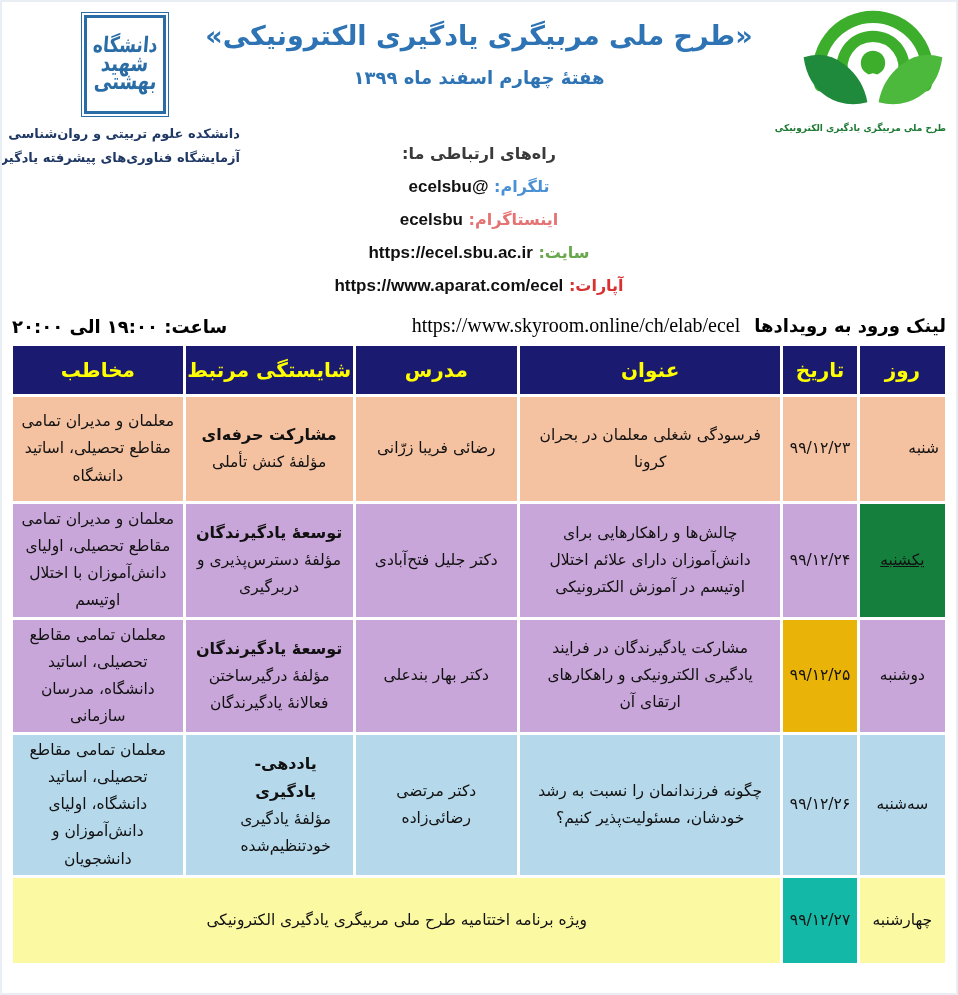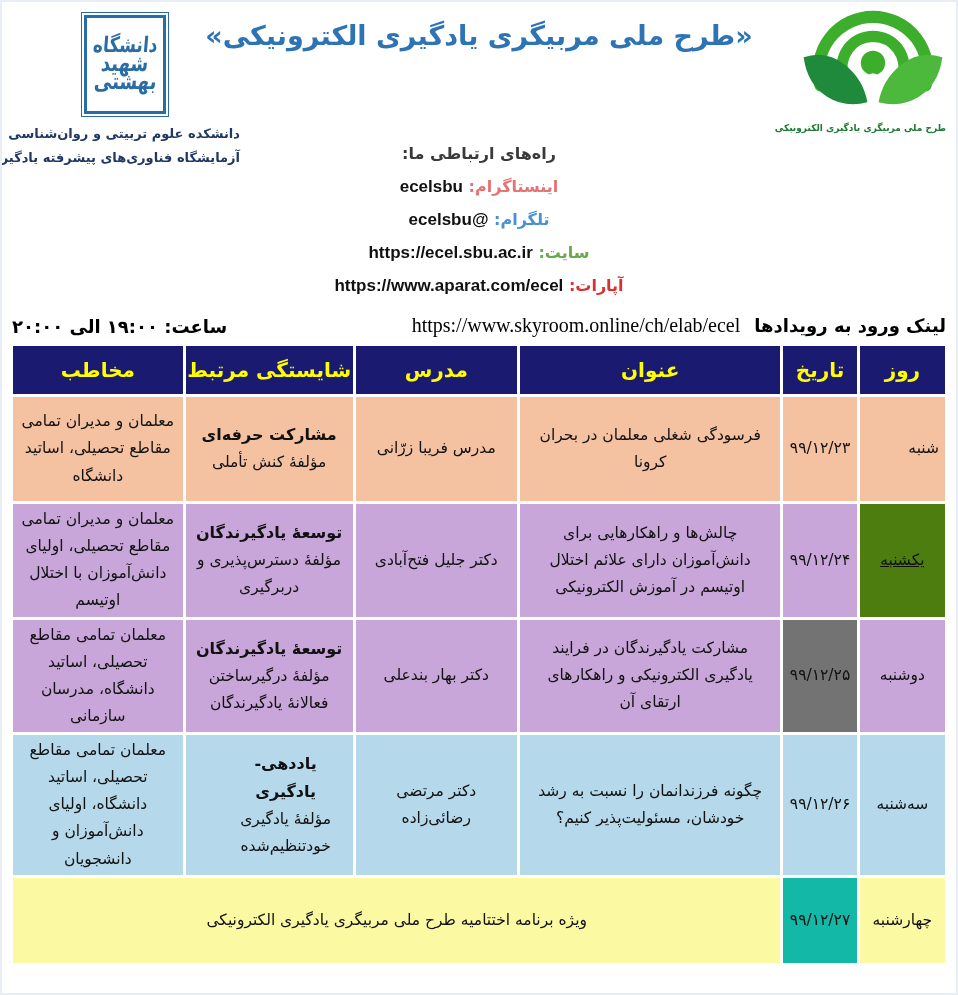--- a/index.html
+++ b/index.html
@@ -79,45 +79,46 @@
       <span class="l3">بهشتی</span>
     </div>
     <div class="uni-lines">
       <div>دانشکده علوم تربیتی و روان‌شناسی</div>
       <div>آزمایشگاه فناوری‌های پیشرفته یادگیری</div>
     </div>
   </div>
 
   <div class="title-block">
     <div class="main-title">«طرح ملی مربیگری یادگیری الکترونیکی»</div>
+    <div class="sub-title">هفتۀ چهارم اسفند ماه ۱۳۹۹</div>
   </div>
 
   <div class="prog-block">
     <svg width="150" height="118" viewBox="0 0 160 124">
       <path d="M 24 88 A 58 58 0 1 1 136 88" fill="none" stroke="#3dae2b" stroke-width="13" stroke-linecap="round"></path>
       <path d="M 49 80 A 33 33 0 1 1 111 80" fill="none" stroke="#3dae2b" stroke-width="12" stroke-linecap="round"></path>
       <circle cx="80" cy="64" r="13" fill="#3dae2b"></circle>
       <path d="M6 58 Q30 50 50 66 Q70 82 74 106 Q50 112 31 100 Q10 87 6 58 Z" fill="#1f8a3b"></path>
       <path d="M154 58 Q130 50 110 66 Q90 82 86 106 Q110 112 129 100 Q150 87 154 58 Z" fill="#4cb83c"></path>
       <path d="M74 78 Q80 72 86 78 L84 108 Q80 112 76 108 Z" fill="#ffffff"></path>
     </svg>
     <div class="prog-caption">طرح ملی مربیگری یادگیری الکترونیکی</div>
   </div>
 </div>
 
 <div class="contact">
   <div class="contact-heading">راه‌های ارتباطی ما:</div>
 
   <div class="contact-line">
+    <span class="clabel" style="color: rgb(74, 144, 213);">تلگرام:</span>
+    <span class="cvalue">@ecelsbu</span>
+  </div>
+  <div class="contact-line">
     <span class="clabel" style="color: rgb(229, 115, 115);">اینستاگرام:</span>
     <span class="cvalue">ecelsbu</span>
-  </div>
-  <div class="contact-line">
-    <span class="clabel" style="color: rgb(74, 144, 213);">تلگرام:</span>
-    <span class="cvalue">@ecelsbu</span>
   </div>
   <div class="contact-line">
     <span class="clabel" style="color: rgb(106, 168, 79);">سایت:</span>
     <span class="cvalue">https://ecel.sbu.ac.ir</span>
   </div>
   <div class="contact-line">
     <span class="clabel" style="color: rgb(217, 48, 48);">آپارات:</span>
     <span class="cvalue">https://www.aparat.com/ecel</span>
   </div>
 </div>
@@ -147,41 +148,41 @@
       <th>مدرس</th>
       <th>شایستگی مرتبط</th>
       <th>مخاطب</th>
     </tr>
   </thead>
   <tbody>
     <tr style="height:104px;">
       <td class="day-cell" style="background-color: rgb(245, 194, 161); text-align: right;">شنبه</td>
       <td class="date-cell" style="background-color: rgb(245, 194, 161);">۹۹/۱۲/۲۳</td>
       <td style="background-color: rgb(245, 194, 161);">فرسودگی شغلی معلمان در بحران کرونا</td>
-      <td style="background-color: rgb(245, 194, 161);">مدرس فریبا زرّانی</td>
+      <td style="background-color: rgb(245, 194, 161);">رضائی فریبا زرّانی</td>
       <td style="background-color: rgb(245, 194, 161);">
         <span class="comp-main">مشارکت حرفه‌ای</span>
         <span class="comp-sub">مؤلفۀ کنش تأملی</span>
       </td>
       <td style="background-color: rgb(245, 194, 161);">معلمان و مدیران تمامی مقاطع تحصیلی، اساتید دانشگاه</td>
     </tr>
     <tr style="height:108px;">
-      <td class="day-cell" style="background-color: #4d7c0f; text-decoration: underline;">یکشنبه</td>
+      <td class="day-cell" style="background-color: #15803d; text-decoration: underline;">یکشنبه</td>
       <td class="date-cell" style="background-color: rgb(201, 166, 217);">۹۹/۱۲/۲۴</td>
       <td style="background-color: rgb(201, 166, 217);">چالش‌ها و راهکارهایی برای دانش‌آموزان دارای علائم اختلال اوتیسم در آموزش الکترونیکی</td>
       <td style="background-color: rgb(201, 166, 217);">دکتر جلیل فتح‌آبادی</td>
       <td style="background-color: rgb(201, 166, 217);">
         <span class="comp-main">توسعۀ یادگیرندگان</span>
         <span class="comp-sub">مؤلفۀ دسترس‌پذیری و دربرگیری</span>
       </td>
       <td style="background-color: rgb(201, 166, 217);">معلمان و مدیران تمامی مقاطع تحصیلی، اولیای دانش‌آموزان با اختلال اوتیسم</td>
     </tr>
     <tr style="height:95px;">
       <td class="day-cell" style="background-color: rgb(201, 166, 217);">دوشنبه</td>
-      <td class="date-cell" style="background-color: #737373;">۹۹/۱۲/۲۵</td>
+      <td class="date-cell" style="background-color: #eab308;">۹۹/۱۲/۲۵</td>
       <td style="background-color: rgb(201, 166, 217);">مشارکت یادگیرندگان در فرایند یادگیری الکترونیکی و راهکارهای ارتقای آن</td>
       <td style="background-color: rgb(201, 166, 217);">دکتر بهار بندعلی</td>
       <td style="background-color: rgb(201, 166, 217);">
         <span class="comp-main">توسعۀ یادگیرندگان</span>
         <span class="comp-sub">مؤلفۀ درگیرساختن فعالانۀ یادگیرندگان</span>
       </td>
       <td style="background-color: rgb(201, 166, 217);">معلمان تمامی مقاطع تحصیلی، اساتید دانشگاه، مدرسان سازمانی</td>
     </tr>
     <tr style="height:120px;">
       <td class="day-cell" style="background-color: rgb(181, 216, 235);">سه‌شنبه</td>

